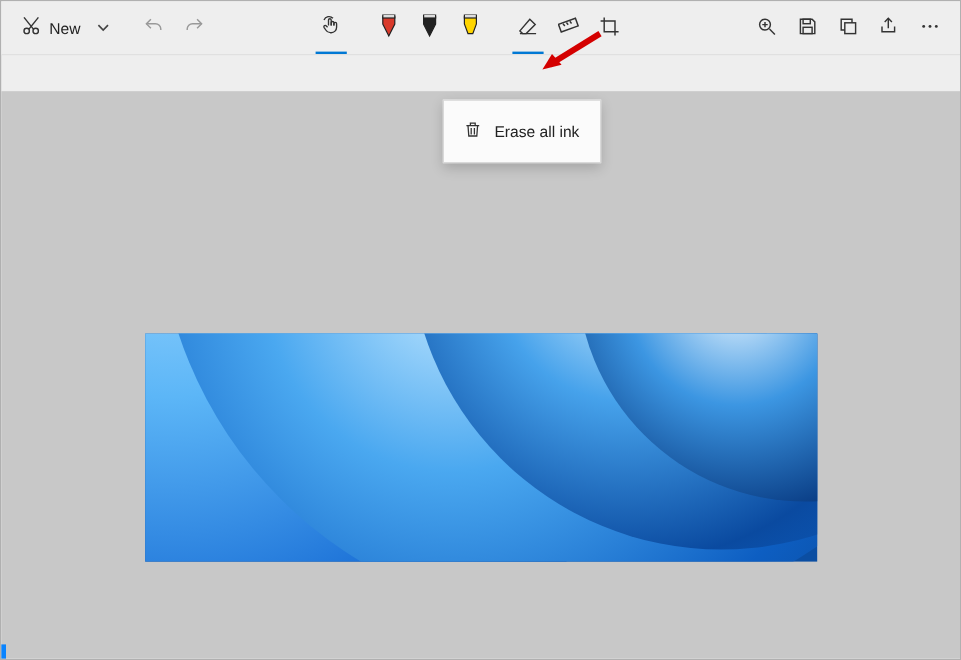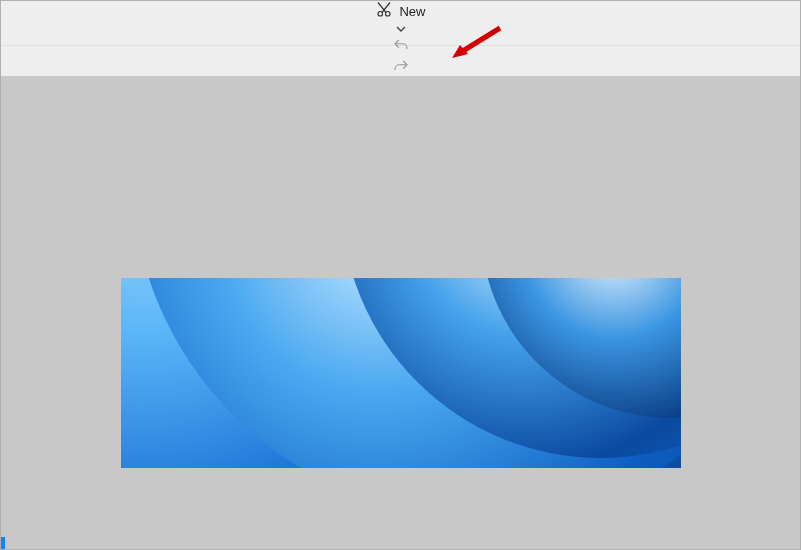--- a/index.html
+++ b/index.html
@@ -4,21 +4,21 @@
 <style>
   html,body{margin:0;padding:0;font-family:"Segoe UI",Arial,sans-serif;font-size:13px;background:#fff;}
   .window{width:801px;height:550px;border:1px solid #b0b0b0;box-sizing:border-box;position:relative;overflow:hidden;background:#eeeeee;}
   
   .titlebar{height:30px;background:#eeeeee;display:flex;align-items:center;justify-content:space-between;padding:0 0 0 10px;}
   .titlebar .title{color:#222;font-size:12px;}
   .winbtns{display:flex;height:100%;}
   .winbtn{width:46px;display:flex;align-items:center;justify-content:center;cursor:pointer;}
   .winbtn svg{width:10px;height:10px;}
   
-  .toolbar{height:44px;background:#eeeeee;display:flex;align-items:center;padding:0 8px;border-bottom:1px solid #e0e0e0;flex-direction:column;}
+  .toolbar{height:44px;background:#eeeeee;display:flex;align-items:center;padding:0 8px;border-bottom:1px solid #e0e0e0;}
   .tb-btn{min-width:34px;height:34px;display:flex;align-items:center;justify-content:center;border-radius:2px;cursor:pointer;position:relative;}
   .tb-btn.wide{padding:0 8px;gap:6px;}
   .tb-btn.disabled{opacity:0.45;cursor:default;}
   .tb-btn.active::after{content:"";position:absolute;left:4px;right:4px;bottom:-5px;height:2px;background:#0078d4;}
   .tb-btn .lbl{font-size:13px;color:#222;}
   .tb-sep{width:14px;}
   .tb-flex{flex:1;}
   
   .canvas-area{position:absolute;left:0;right:0;top:75px;bottom:0;background:#c8c8c8;display:flex;align-items:center;justify-content:center;}
   .image-holder{width:560px;height:190px;background:#0b4ea2;position:relative;overflow:hidden;margin-top:120px;}
@@ -205,20 +205,34 @@
     <div class="image-holder">
       <div class="bloom">
         <div class="rib r1"></div>
         <div class="rib r2"></div>
         <div class="rib r3"></div>
         <div class="rib r4"></div>
       </div>
     </div>
   </div>
 
+  <div class="popup">
+    <div class="popup-item">
+      <span>
+        <svg width="16" height="16" viewBox="0 0 24 24" fill="none" stroke="#333" stroke-width="1.6">
+          <path d="M4 7 h16"></path>
+            <path d="M9 7 V4 h6 v3"></path>
+            <path d="M6 7 l1 13 h10 l1 -13"></path>
+          <line x1="10" y1="10" x2="10" y2="18"></line>
+            <line x1="14" y1="10" x2="14" y2="18"></line>
+        </svg>
+      </span>
+      <span>Erase all ink</span>
+    </div>
+  </div>
 
   <div class="arrow-anno">
     <svg width="56" height="36" viewBox="0 0 56 36">
       <defs></defs>
       <path d="M50 4 L8 30" stroke="#d40000" stroke-width="5" fill="none"></path>
       <polygon points="2,34 18,30 10,21" fill="#d40000"></polygon>
     </svg>
   </div>
 
   <div class="accentbar"></div>

